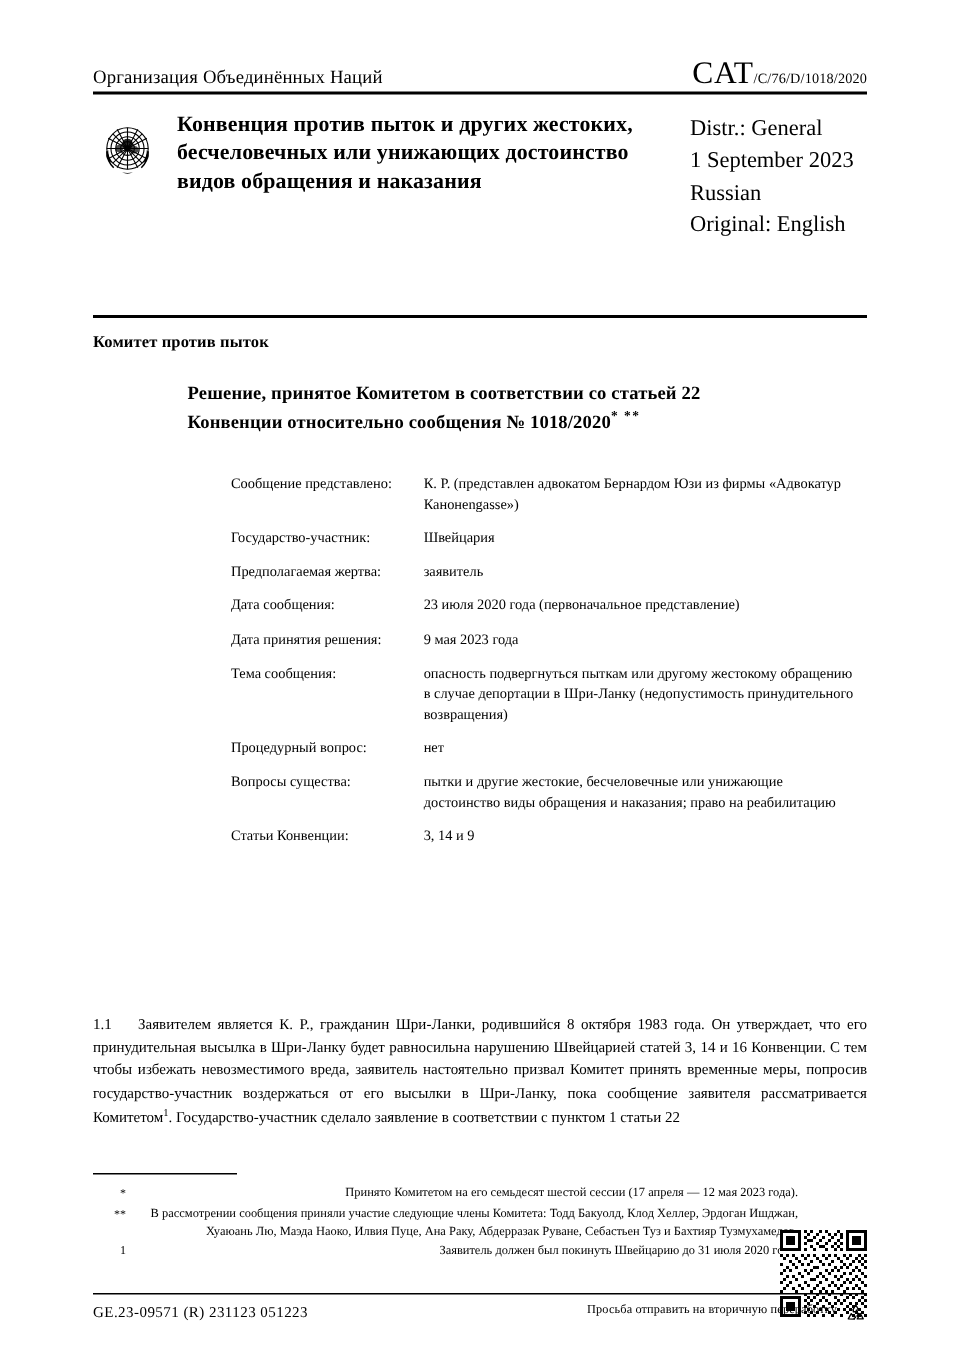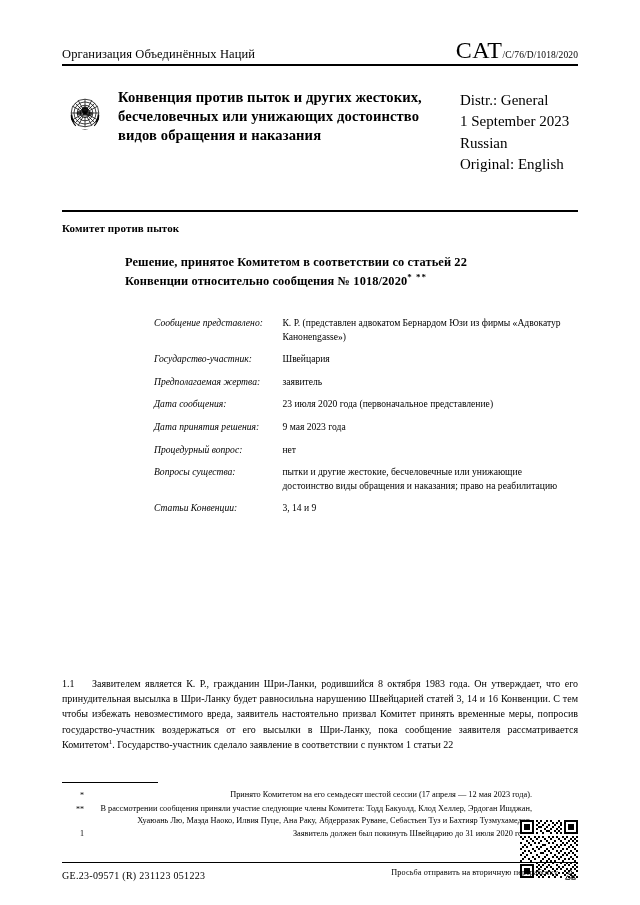--- a/index.html
+++ b/index.html
@@ -40,36 +40,36 @@
     font-size: 12.5px;
     letter-spacing: 0.1px;
     white-space: nowrap;
   }
   .symbol {
     white-space: nowrap;
     text-align: right;
     line-height: 1;
   }
   .symbol-main {
-    font-size: 24px;
+    font-size: 21px;
     letter-spacing: 0.4px;
   }
   .symbol-sub {
     font-size: 9.5px;
     letter-spacing: 0.1px;
   }
   .rule-thick {
     border-top: 2px solid #000;
     width: 516px;
   }
 
   .masthead-body {
     display: flex;
     align-items: flex-start;
-    padding-top: 22px;
+    padding-top: 11px;
   }
   .emblem {
     width: 46px;
     height: 46px;
     flex: 0 0 46px;
     margin-top: 2px;
     margin-right: 10px;
   }
   .conv-title {
     flex: 1 1 auto;
@@ -130,21 +130,20 @@
     border-collapse: collapse;
   }
   .deflist td {
     vertical-align: top;
     padding: 0 0 9px 0;
     font-size: 9.6px;
     line-height: 1.42;
   }
   .deflist td.label {
     width: 122px;
-    font-style: italic;
     padding-right: 8px;
   }
   .deflist td.value {
     width: 298px;
   }
 
   
   .para {
     position: absolute;
     left: 62px;
@@ -332,20 +331,24 @@
         <td class="label">Предполагаемая жертва:</td>
         <td class="value">заявитель</td>
       </tr>
       <tr>
         <td class="label">Дата сообщения:</td>
         <td class="value">23 июля 2020 года (первоначальное представление)</td>
       </tr>
       <tr>
         <td class="label">Дата принятия решения:</td>
         <td class="value">9 мая 2023 года</td>
+      </tr>
+      <tr>
+        <td class="label">Тема сообщения:</td>
+        <td class="value">опасность подвергнуться пыткам или другому жестокому обращению в случае депортации в Шри-Ланку (недопустимость принудительного возвращения)</td>
       </tr>
       <tr>
         <td class="label">Процедурный вопрос:</td>
         <td class="value">нет</td>
       </tr>
       <tr>
         <td class="label">Вопросы существа:</td>
         <td class="value">пытки и другие жестокие, бесчеловечные или унижающие достоинство виды обращения и наказания; право на реабилитацию</td>
       </tr>
       <tr>

